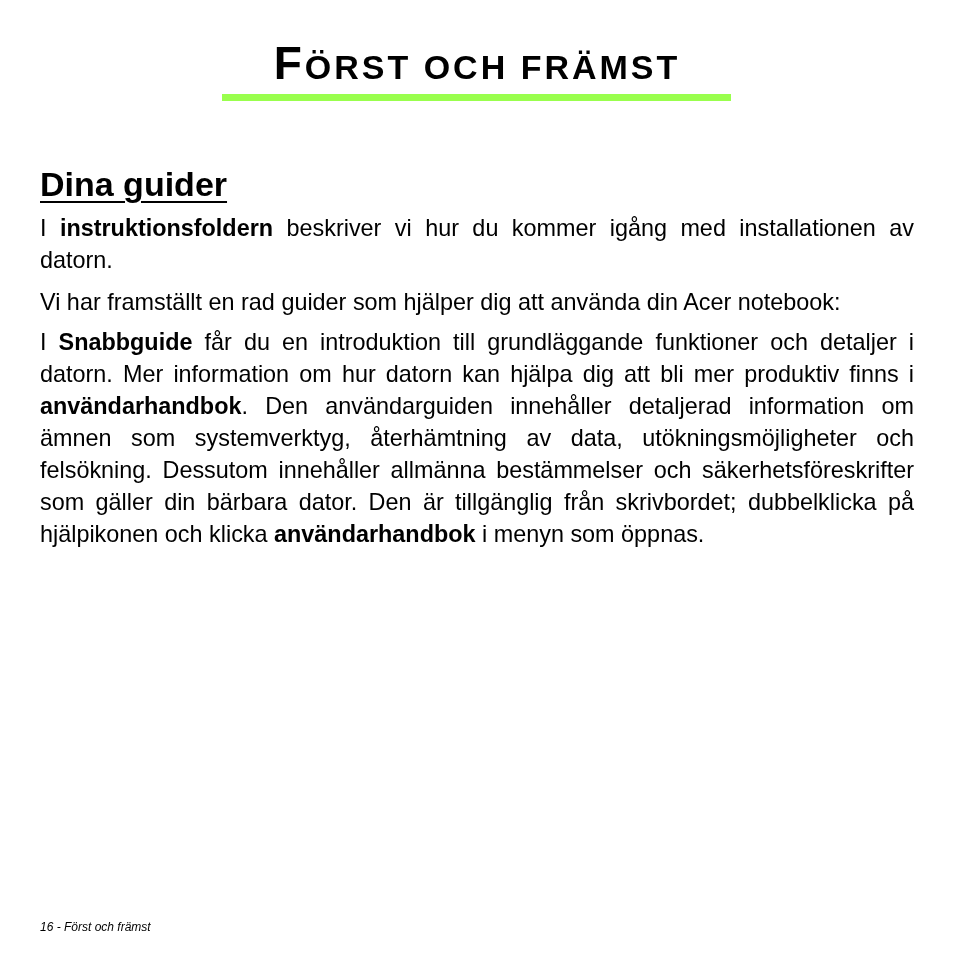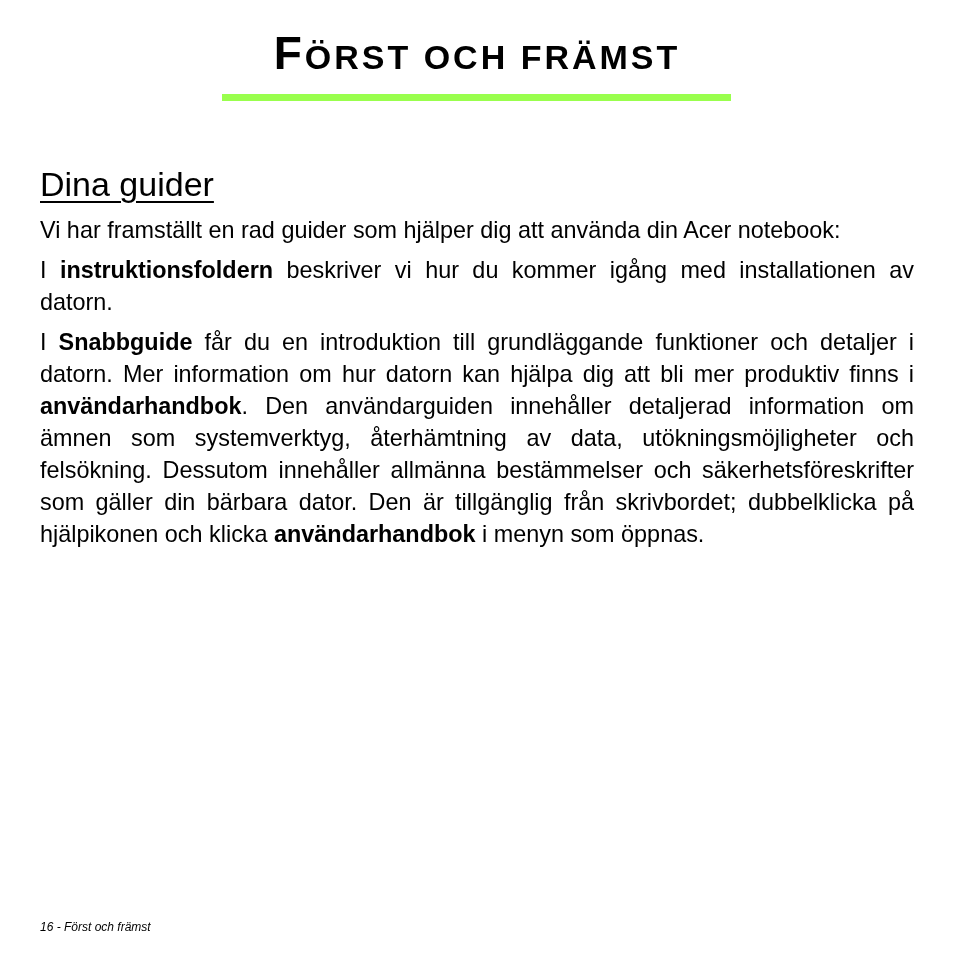--- a/index.html
+++ b/index.html
@@ -51,49 +51,49 @@
       margin: 0;
       text-align: justify;
       text-align-last: left;
     }
     .content b { font-weight: bold; }
     .intro { margin-bottom: 0; }
     .h2 {
       display: inline-block;
       margin-top: 30px;
       font-size: 34px;
-      font-weight: normal;
+      font-weight: bold;
       line-height: 40px;
       text-decoration: underline;
       text-decoration-thickness: 2px;
       text-underline-offset: 5px;
     }
     .para { margin-top: 8px !important; }
     .para-first { margin-top: 10px !important; }
     .footer {
       position: absolute;
       left: 40px;
       top: 917px;
       font-size: 12px;
       font-style: italic;
       line-height: 20px;
     }
   </style>
 </head>
 <body>
 
 <div class="title-wrap">
-  <h1 class="title" style="margin:0;"><span class="big">F</span><span class="small" id="title-rest">ÖRST OCH FRÄMST</span></h1>
+  <h1 class="title" style="margin:10px;"><span class="big">F</span><span class="small" id="title-rest">ÖRST OCH FRÄMST</span></h1>
 </div>
 <div class="title-rule"></div>
 
 <div class="content">
 
   <h2 class="h2" style="margin-bottom:0;">Dina guider</h2>
 
+  <p class="para"><span>I </span><b>instruktionsfoldern</b><span> beskriver vi hur du kommer igång med installationen av datorn.</span></p>
+
   <p class="para para-first">Vi har framställt en rad guider som hjälper dig att använda din Acer notebook:</p>
-
-  <p class="para"><span>I </span><b>instruktionsfoldern</b><span> beskriver vi hur du kommer igång med installationen av datorn.</span></p>
 
   <p class="para"><span>I </span><b>Snabbguide</b><span> får du en introduktion till grundläggande funktioner och detaljer i datorn. Mer information om hur datorn kan hjälpa dig att bli mer produktiv finns i </span><b>användarhandbok</b><span>. Den användarguiden innehåller detaljerad information om ämnen som systemverktyg, återhämtning av data, utökningsmöjligheter och felsökning. Dessutom innehåller allmänna bestämmelser och säkerhetsföreskrifter som gäller din bärbara dator. Den är tillgänglig från skrivbordet; dubbelklicka på hjälpikonen och klicka </span><b>användarhandbok</b><span> i menyn som öppnas.</span></p>
 </div>
 
 <div class="footer">16 - Först och främst</div>
 
 </body></html>

